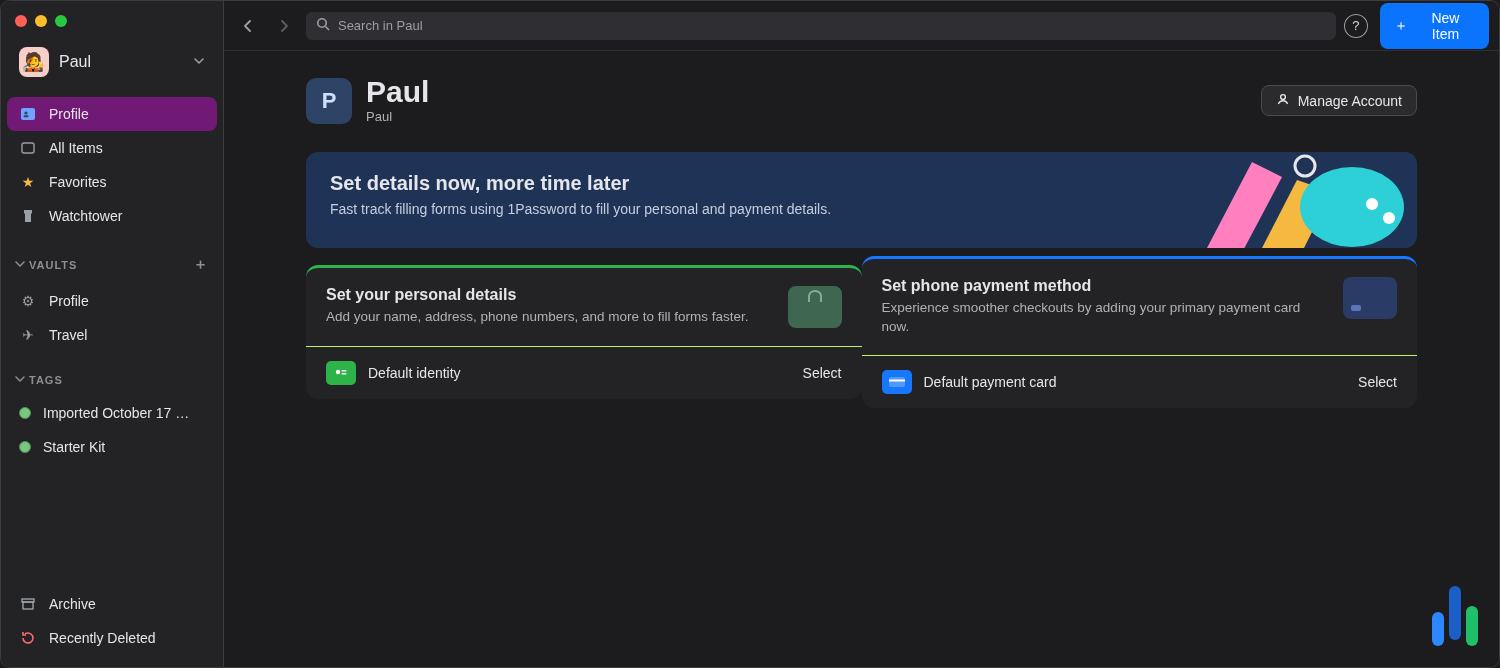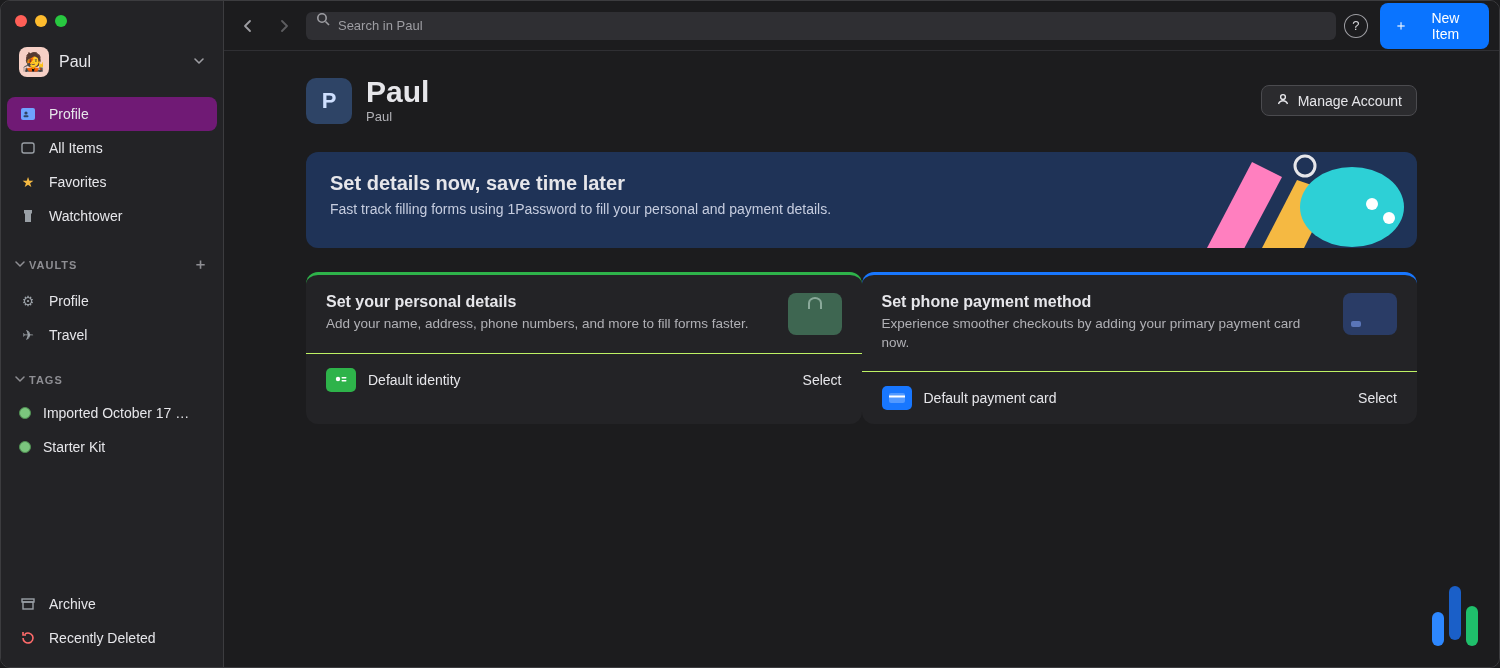--- a/index.html
+++ b/index.html
@@ -73,21 +73,21 @@
   .toolbar {
     height:50px; display:flex; align-items:center; gap:8px;
     padding:0 10px; border-bottom:1px solid #2f2f33;
   }
   .nav-arrow {
     width:28px; height:28px; display:flex; align-items:center; justify-content:center;
     color:#9d9da2; border-radius:6px; cursor:pointer; font-size:16px;
   }
   .search-wrap {
     flex:0 0 1030px; height:28px; background:#2f2f33; border-radius:6px;
-    display:flex; padding:0 10px; gap:8px;
+    display:flex; align-items:center; padding:0 10px; gap:8px;
   }
   .search-wrap input {
     flex:1; background:transparent; border:none; outline:none;
     color:#e6e6ea; font-size:13px;
   }
   .search-wrap input::placeholder { color:#9d9da2; }
   .toolbar .right { margin-left:auto; display:flex; align-items:center; gap:12px; }
   .help-btn {
     width:24px; height:24px; border-radius:50%; border:1.5px solid #9d9da2;
     display:flex; align-items:center; justify-content:center; color:#d8d8dc;
@@ -123,21 +123,21 @@
   .banner {
     position:relative; background:#1f3357; border-radius:12px;
     padding:20px 24px; overflow:hidden; height:96px;
   }
   .banner h2 { font-size:20px; font-weight:700; margin-bottom:6px; }
   .banner p { font-size:14px; color:#c6cddf; }
   .banner-art {
     position:absolute; right:0; top:0; width:250px; height:100%;
   }
 
-  .cards-row { display:flex; margin-top:24px; }
+  .cards-row { display:flex; margin-top:8px;align-items:center; }
   .card {
     flex:1; background:#232326; border-radius:12px; overflow:hidden;
     display:flex; flex-direction:column;
   }
   .card.green-top { border-top:3px solid #2eb34a; }
   .card.blue-top  { border-top:3px solid #1877ff; }
   .card-body { padding:18px 20px; display:flex; align-items:flex-start; gap:14px; }
   .card-text { flex:1; }
   .card-text h3 { font-size:16px; font-weight:700; margin-bottom:4px; }
   .card-text p { font-size:13.5px; color:#b0b0b5; line-height:1.4; }
@@ -335,21 +335,21 @@
             <svg width="14" height="14" viewBox="0 0 14 14" fill="none" stroke="currentColor" stroke-width="1.4">
                 <circle cx="7" cy="5" r="2.4"></circle>
                 <path d="M2.5 12c.8-2.3 2.6-3.3 4.5-3.3s3.7 1 4.5 3.3"></path>
               </svg>
           </span>
           <span>Manage Account</span>
         </button>
       </div>
 
       <div class="banner">
-        <h2>Set details now, save time later</h2>
+        <h2>Set details now, more time later</h2>
         <p>Fast track filling forms using 1Password to fill your personal and payment details.</p>
         <svg class="banner-art" viewBox="0 0 250 96">
           <path d="M40 96 L85 10 L115 25 L70 110 Z" fill="#ff7fbf"></path>
           <path d="M95 96 L130 28 L165 40 L130 110 Z" fill="#f5b942"></path>
           <ellipse cx="185" cy="55" rx="52" ry="40" fill="#2dd0d6"></ellipse>
           <circle cx="205" cy="52" r="6" fill="#fff"></circle>
           <circle cx="222" cy="66" r="6" fill="#fff"></circle>
           <circle cx="138" cy="14" r="10" fill="none" stroke="#e6e6ea" stroke-width="3"></circle>
         </svg>
       </div>

